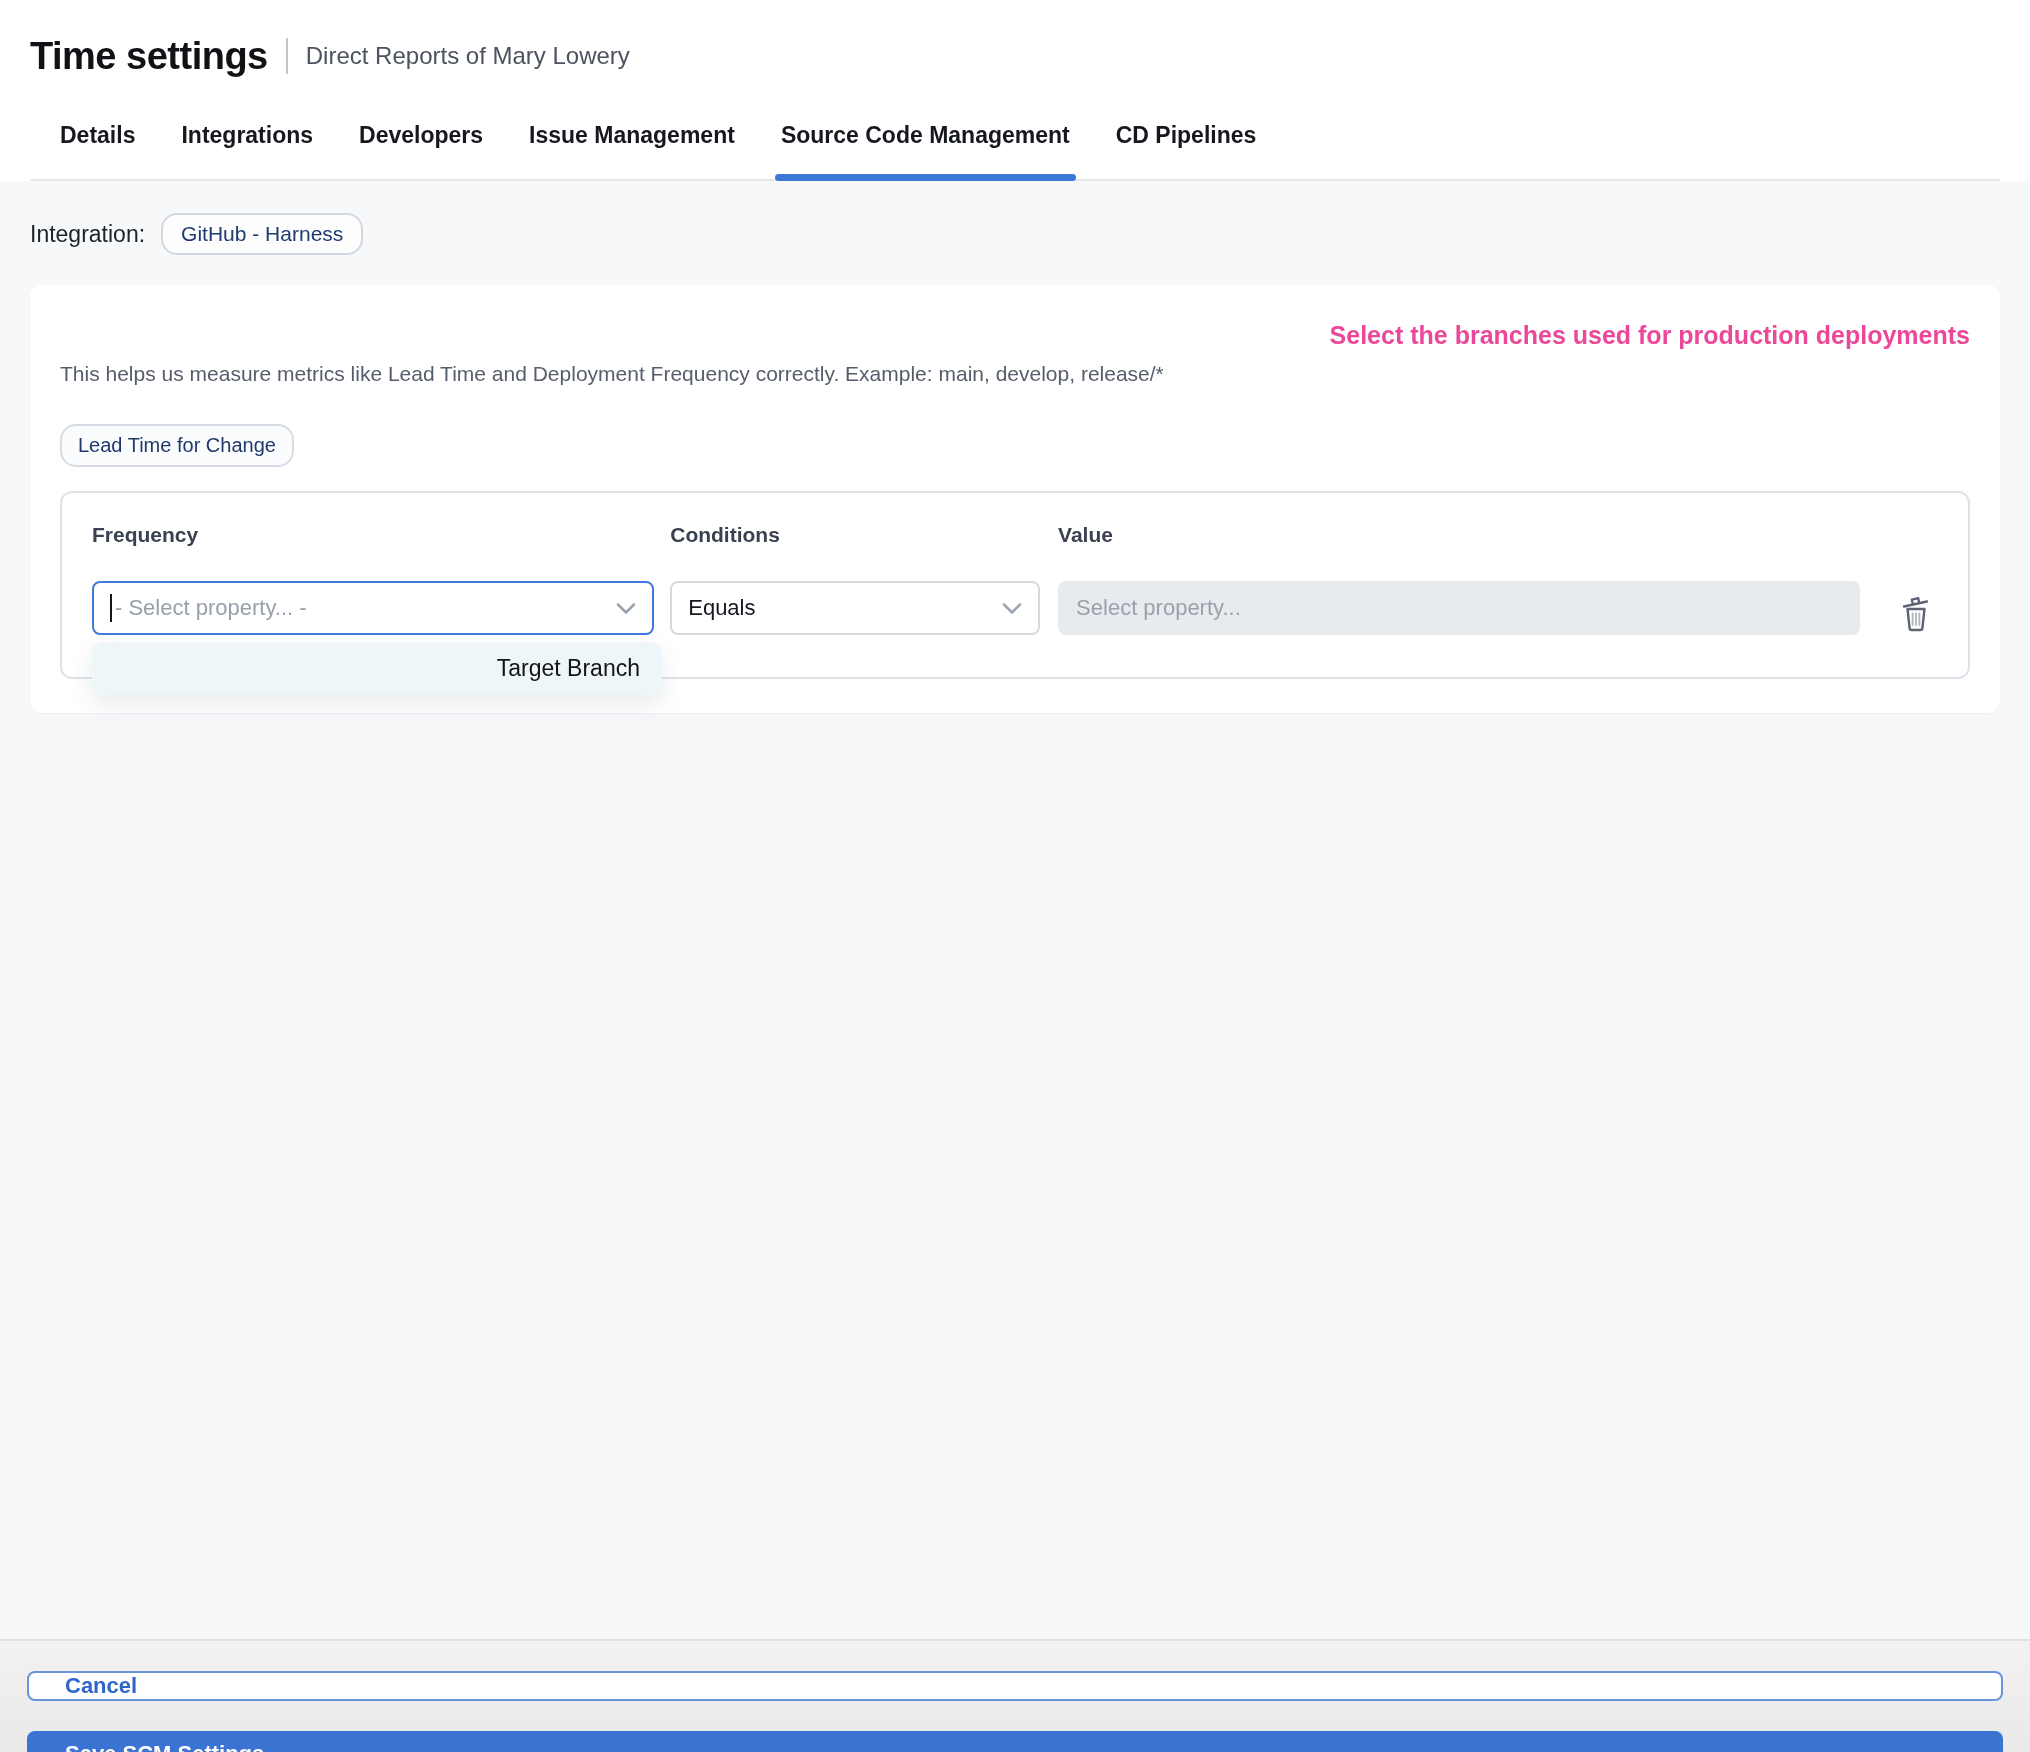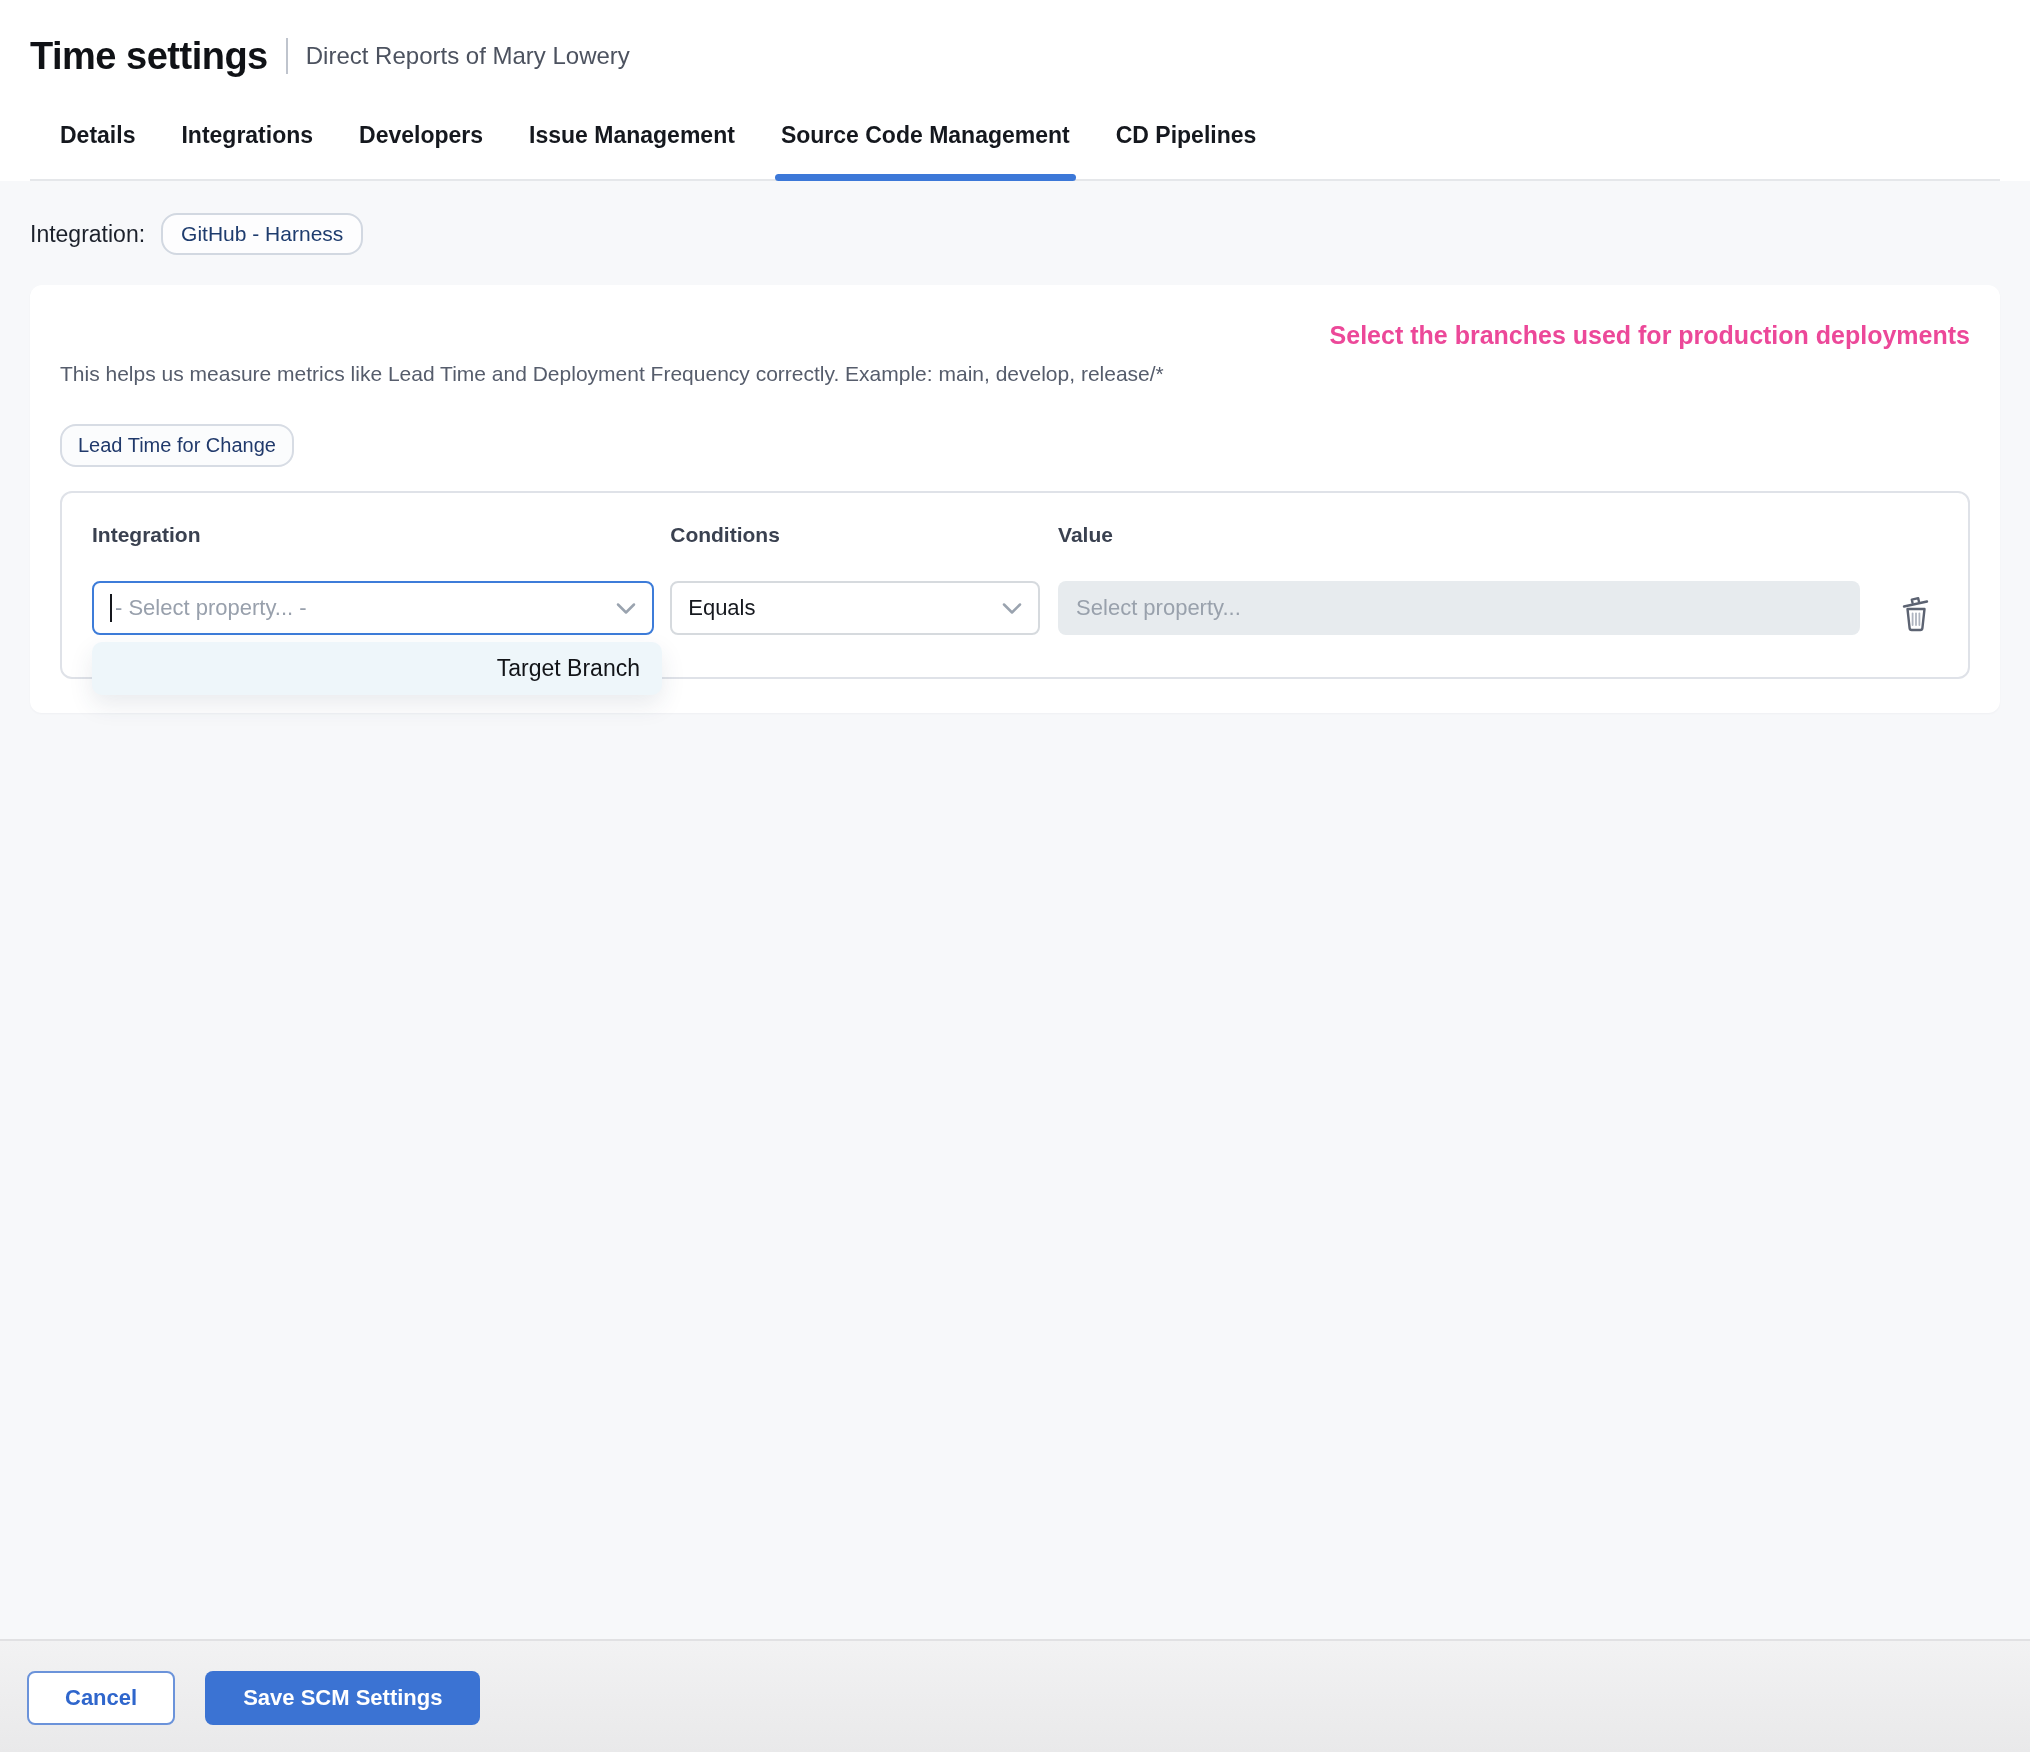--- a/index.html
+++ b/index.html
@@ -235,20 +235,21 @@
     position: absolute;
     left: 0;
     right: 0;
     bottom: 0;
     height: 113px;
     border-top: 2px solid #e1e1e3;
     background: linear-gradient(180deg, #f2f2f3 0%, #e9e9ea 100%);
     padding: 30px 27px 0 27px;
     display: flex;
     gap: 30px;
+    flex-direction: column;
   }
   .btn {
     height: 54px;
     border-radius: 8px;
     font-size: 22px;
     font-weight: 700;
     font-family: inherit;
     cursor: pointer;
     display: flex;
     align-items: center;
@@ -315,21 +316,21 @@
 
     <div class="card">
       <div class="card-heading">Select the branches used for production deployments</div>
       <div class="card-desc">This helps us measure metrics like Lead Time and Deployment Frequency correctly. Example: main, develop, release/*</div>
       <div class="metric-chip">Lead Time for Change</div>
 
       <div class="rule-box">
         <div class="rule-grid">
 
           <div class="col-prop">
-            <div class="col-label">Integration</div>
+            <div class="col-label">Frequency</div>
             <div class="control select-prop">
               <div class="caret-bar"></div>
               <span class="placeholder-text">- Select property... -</span>
               <span class="chevron">
                 <svg width="20" height="13" viewBox="0 0 20 13" fill="none">
                   <path d="M2 2.5 L10 10.5 L18 2.5" stroke="#9aa3af" stroke-width="2.5" stroke-linecap="round" stroke-linejoin="round"></path>
                 </svg>
               </span>
             </div>
           </div>

